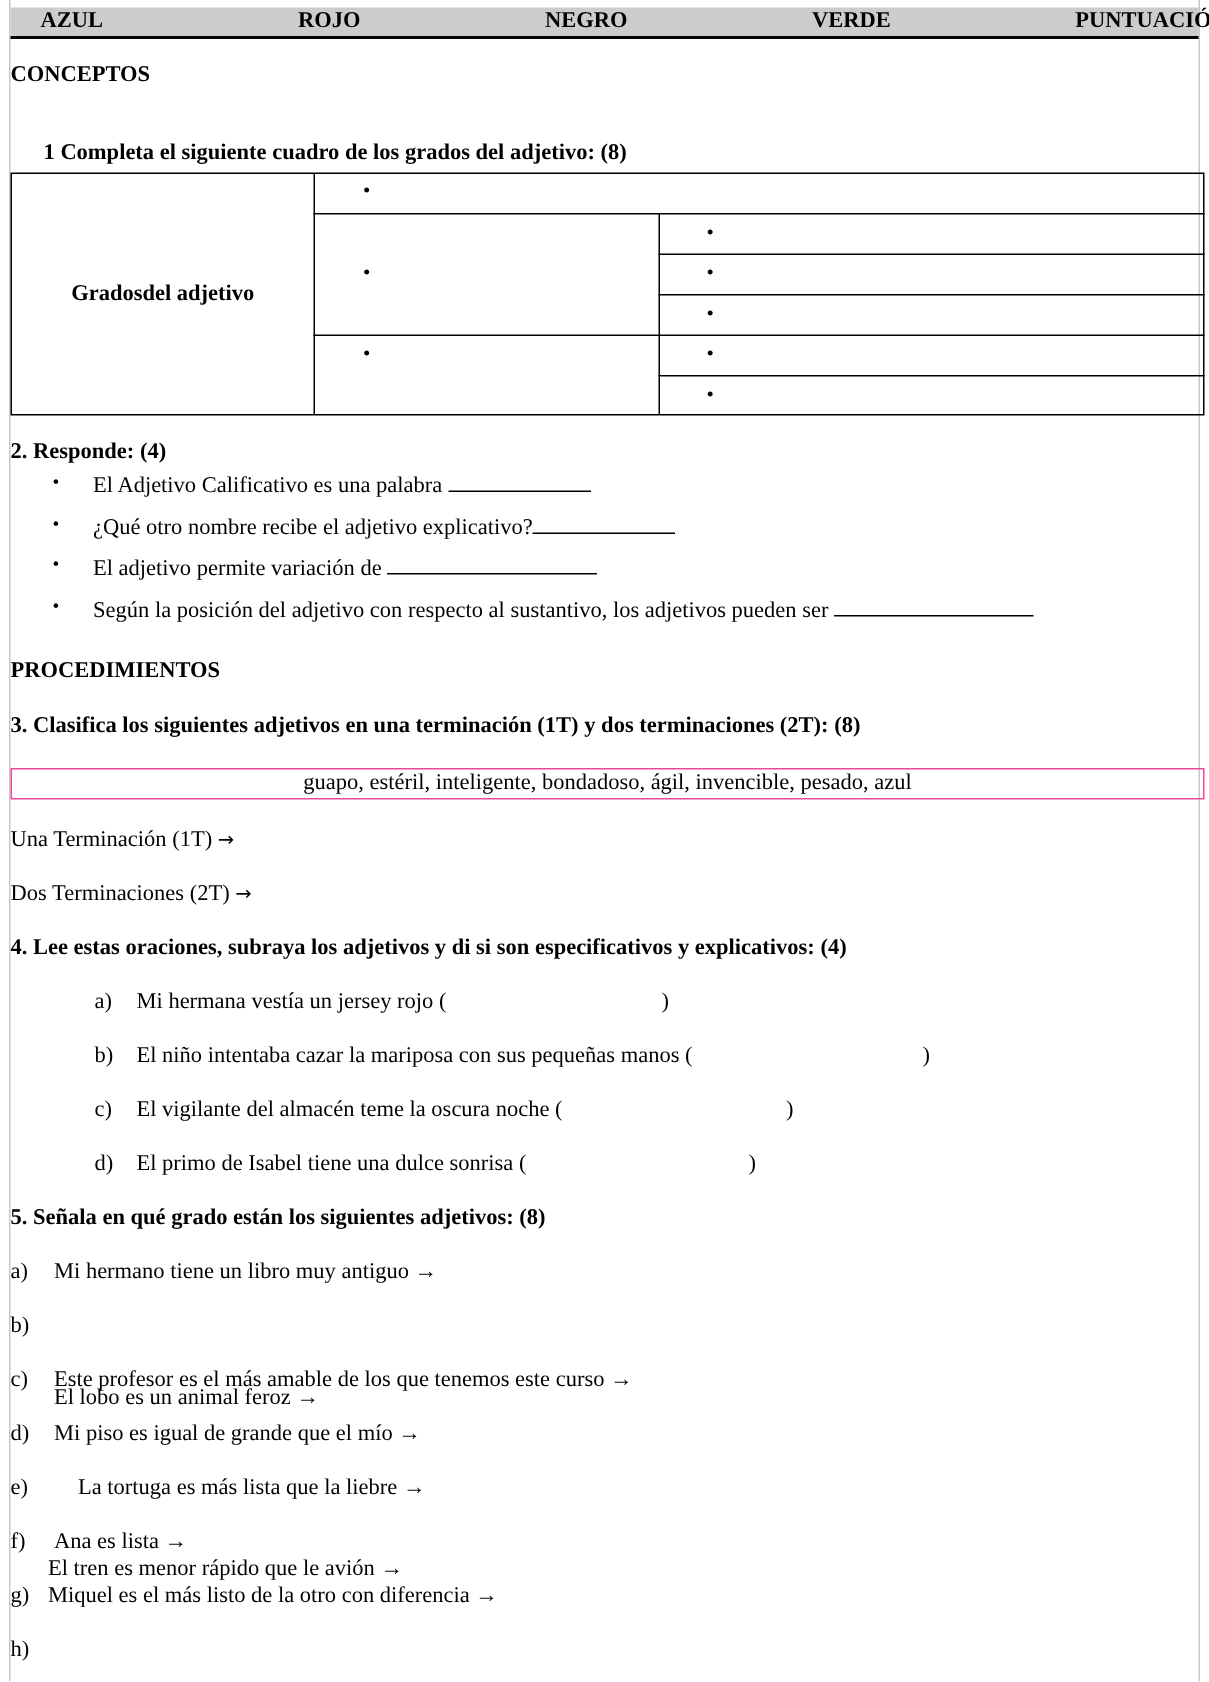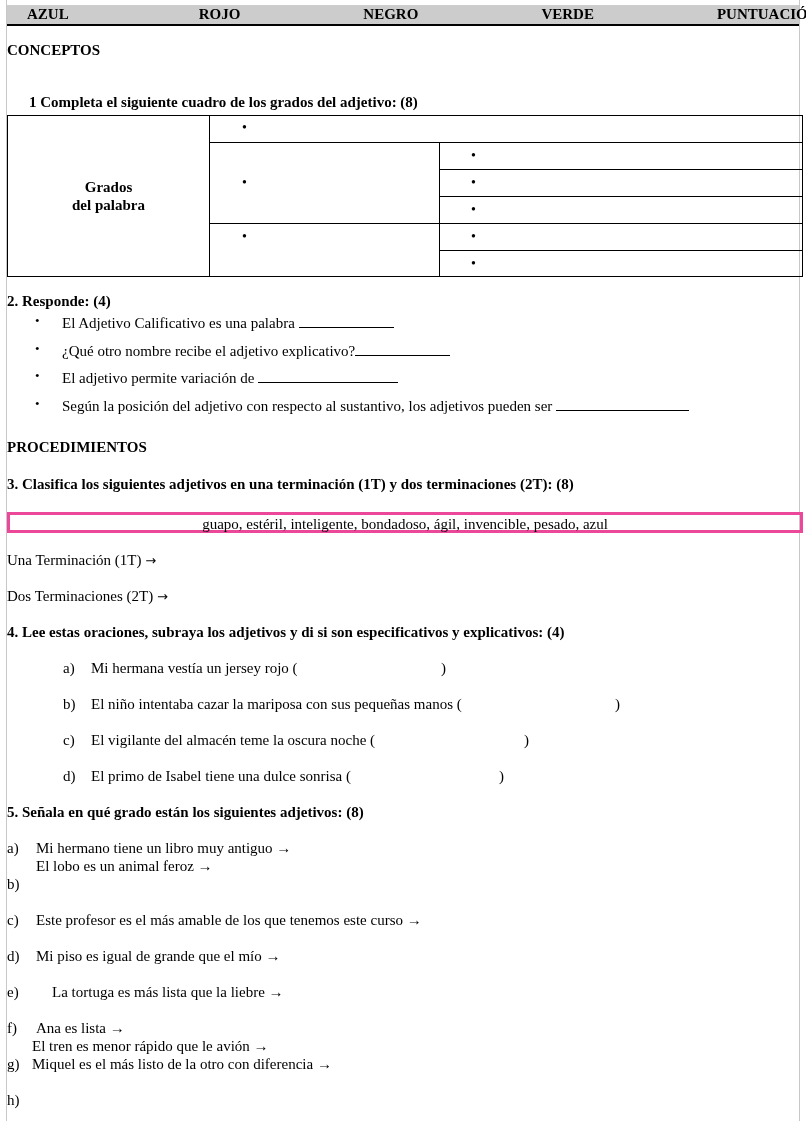--- a/index.html
+++ b/index.html
@@ -28,31 +28,31 @@
   
   .grades {
     position: absolute; left: 0px; top: 115px; width: 796px; height: 162px;
     border: 1px solid #000; box-sizing: border-box;
   }
   .grades .cell { position: absolute; border-color: #000; border-style: solid; border-width: 0; box-sizing: border-box; }
   .bullet { position: absolute; font-size: 14px; }
   .grades-label {
     position: absolute; left: 0; top: 0; width: 201px; height: 100%;
     display: flex; align-items: center; justify-content: center; text-align: center;
-    font-weight: bold; flex-direction: column; line-height: 18px;
+    font-weight: bold; flex-direction: row; line-height: 18px;
   }
 
   .resp-item { position: absolute; left: 0; white-space: nowrap; }
   .resp-item .dot { position: absolute; left: 28px; top: 0; font-size: 13px; }
   .resp-item .txt { position: absolute; left: 55px; top: 0; }
   .blank-line { display: inline-block; border-bottom: 1px solid #000; height: 14px; vertical-align: baseline; }
 
   .adj-box {
     position: absolute; left: 0px; top: 512px; width: 796px; height: 21px;
-    border: 3px solid #ec4899; box-sizing: border-box; text-align: center; line-height: 19px;
+    border: 1px solid #ec4899; box-sizing: border-box; text-align: center; line-height: 19px;
   }
   .arrow-glyph { font-family: "DejaVu Sans", sans-serif; font-size: 13px; }
 </style>
 </head>
 <body>
 
 <div class="page">
 
   <div class="header">
     <span class="fld">
@@ -76,21 +76,21 @@
       <span class="blank" style="width:60px"></span>
     </span>
   </div>
 
   <div class="abs section-title" style="left:0;top:42px;">CONCEPTOS</div>
   <div class="abs bold" style="left:0;top:94px;margin-left:22px;">1 Completa el siguiente cuadro de los grados del adjetivo: (8)</div>
 
   <div class="grades">
     <div class="grades-label">
       <span>Grados</span>
-      <span>del palabra</span>
+      <span>del adjetivo</span>
     </div>
 
     <div class="cell" style="left:201px;top:0;width:0;height:160px;border-left-width:1px;"></div>
 
     <div class="cell" style="left:201px;top:26px;width:594px;height:0;border-top-width:1px;"></div>
     <span class="bullet" style="left:234px;top:4px;">•</span>
 
     <div class="cell" style="left:431px;top:26px;width:0;height:134px;border-left-width:1px;"></div>
 
     <span class="bullet" style="left:234px;top:59px;">•</span>
@@ -155,21 +155,21 @@
   <div class="abs" style="left:56px;top:768px;">d)</div>
   <div class="abs" style="left:84px;top:768px;">El primo de Isabel tiene una dulce sonrisa  (</div>
   <div class="abs" style="left:492px;top:768px;">)</div>
 
   <div class="abs bold" style="left:0;top:804px;">5.  Señala en qué grado están los siguientes adjetivos: (8)</div>
 
   <div class="abs" style="left:0;top:840px;">a)</div>
   <div class="abs" style="left:29px;top:840px;">Mi hermano tiene un libro muy antiguo →</div>
 
   <div class="abs" style="left:0;top:876px;">b)</div>
-  <div class="abs" style="left:29px;top:858px;text-align:center;">El lobo es un animal feroz →</div>
+  <div class="abs" style="left:29px;top:924px;text-align:center;">El lobo es un animal feroz →</div>
 
   <div class="abs" style="left:0;top:912px;">c)</div>
   <div class="abs" style="left:29px;top:912px;">Este profesor es el más amable de los que tenemos este curso →</div>
 
   <div class="abs" style="left:0;top:948px;">d)</div>
   <div class="abs" style="left:29px;top:948px;">Mi piso es igual de grande que el mío →</div>
 
   <div class="abs" style="left:0;top:984px;">e)</div>
   <div class="abs" style="left:45px;top:984px;">La tortuga es más lista que la liebre →</div>
 

